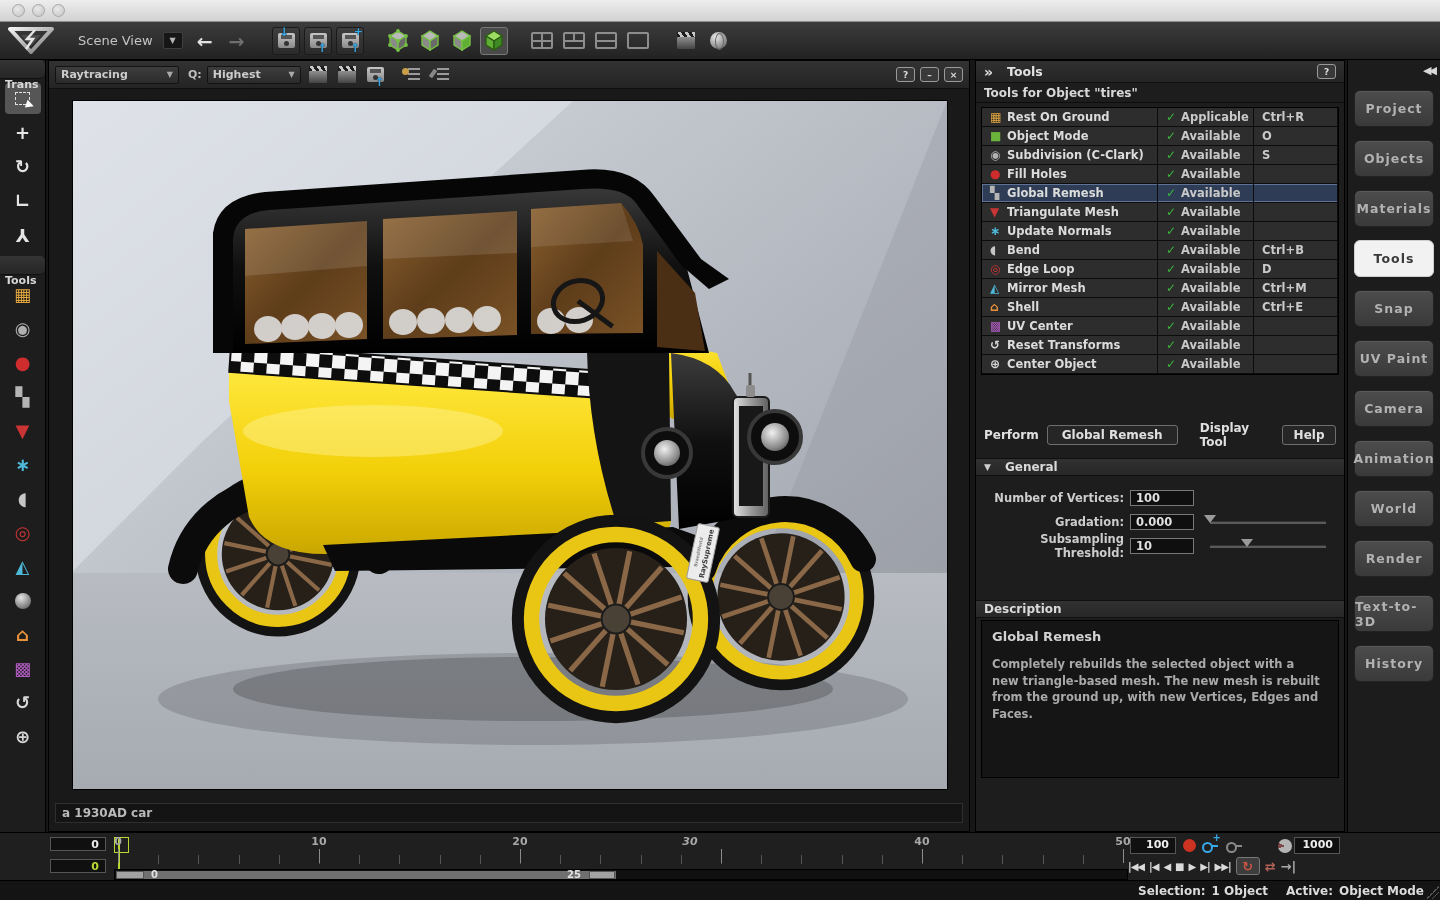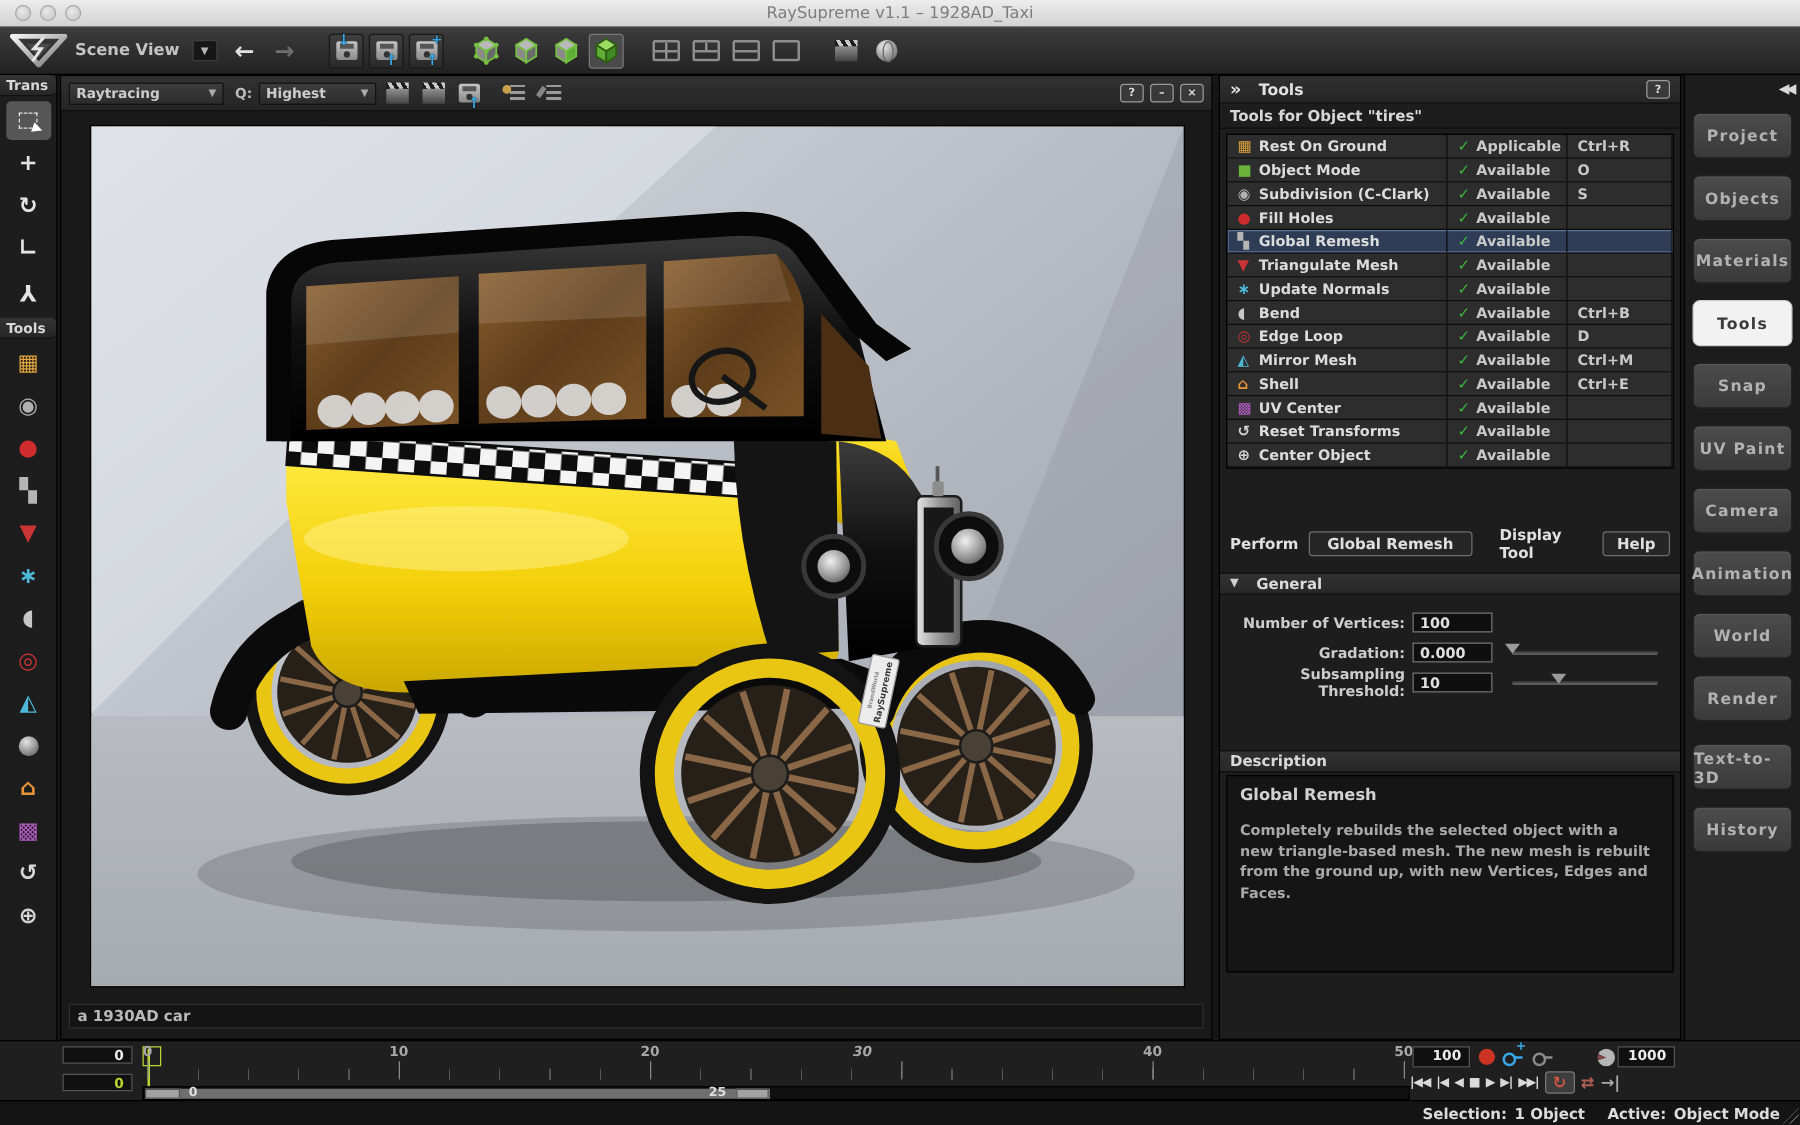--- a/index.html
+++ b/index.html
@@ -11,21 +11,21 @@
     background:linear-gradient(#ededed,#d2d2d2); border-bottom:1px solid #8f8f8f; }
   .tl { position:absolute; top:4px; width:13px; height:13px; border-radius:50%;
     background:radial-gradient(circle at 40% 35%, #e9e9e9, #c2c2c2); border:1px solid #a8a8a8; }
   #titlebar .t-title { position:absolute; left:0; right:0; top:3px; text-align:center;
     font-size:13px; color:#7d7d7d; }
 
   
   #toolbar { position:absolute; left:0; top:22px; width:1440px; height:38px;
     background:linear-gradient(#3c3c3c,#222); border-bottom:1px solid #000;
     display:flex; align-items:center; gap:6px; padding:0 8px; }
-  .tb-label { font-size:13px; font-weight:bold; color:#c4c4c4; }
+  .tb-label { font-size:13px; font-weight:normal; color:#c4c4c4; margin-left:18px; }
   .dd-mini { width:20px; height:17px; background:#161616; border:1px solid #3e3e3e;
     border-radius:2px; color:#b5b5b5; font-size:8px; display:flex; align-items:center;
     justify-content:center; margin-left:4px; }
   .nav-a { font-size:19px; font-weight:bold; padding:0 8px; }
   .ibtn { width:28px; height:28px; border-radius:3px; display:flex; align-items:center;
     justify-content:center; background:linear-gradient(#3f3f3f,#2a2a2a);
     border:1px solid #1a1a1a; position:relative; }
   .ibtn.plain { background:none; border:none; }
   .ibtn.active { background:#4a4a4a; border:1px solid #787878; }
   .tb-group { display:flex; gap:4px; margin-left:14px; }
@@ -52,21 +52,21 @@
     background:repeating-linear-gradient(60deg,#1d1d1d 0 3px,#c9c9c9 3px 6px); }
   .globe { width:17px; height:17px; border-radius:50%;
     background:radial-gradient(circle at 35% 30%, #e9e9e9, #9a9a9a 55%, #565656); position:relative; }
   .globe:after { content:""; position:absolute; left:5px; top:1px; width:7px; height:15px;
     border:1px solid #666; border-radius:50%; }
 
   
   #lsidebar { position:absolute; left:0; top:60px; width:46px; height:772px;
     background:#1d1d1d; border-right:1px solid #000; }
   .side-tab { height:17px; background:linear-gradient(#343434,#262626); color:#d8d8d8;
-    font-size:11px; font-weight:bold; padding:2px 0 0 5px; border-radius:0 5px 5px 0;
+    font-size:11px; font-weight:bold; padding:18px 0 0 5px; border-radius:0 5px 5px 0;
     border-bottom:1px solid #111; margin-bottom:4px; }
   .sbtn { width:36px; height:31px; margin:3px auto; border-radius:4px; display:flex;
     align-items:center; justify-content:center; }
   .sbtn.active { background:#565656; }
   .gi { font-weight:bold; font-style:normal; line-height:1; }
   .sbtn .gi { font-size:18px; }
   .rot180 { display:inline-block; transform:rotate(180deg); }
   .selsq { width:15px; height:13px; border:1px dashed #e0e0e0; position:relative; }
   .selsq:after { content:""; position:absolute; right:-5px; bottom:-5px; width:0; height:0;
     border-left:8px solid #fff; border-top:4px solid transparent; border-bottom:4px solid transparent;
@@ -214,21 +214,20 @@
   #grip { position:absolute; right:1px; bottom:1px; width:13px; height:13px;
     background:linear-gradient(135deg, transparent 0 50%, #555 50% 55%, transparent 55% 70%, #555 70% 75%, transparent 75%); }
 </style>
 </head>
 <body>
 
 <div id="titlebar">
   <div class="tl" style="left:12px"></div>
   <div class="tl" style="left:32px"></div>
   <div class="tl" style="left:52px"></div>
-  <div class="t-title">RaySupreme v1.1 – 1928AD_Taxi</div>
 </div>
 
 <div id="toolbar">
   <svg width="46" height="27" viewBox="0 0 46 27">
     <defs>
         <linearGradient id="lg1" x1="0" y1="0" x2="1" y2="1">
       <stop offset="0" stop-color="#f2f2f2"></stop>
           <stop offset="1" stop-color="#777"></stop>
         </linearGradient>
       </defs>

